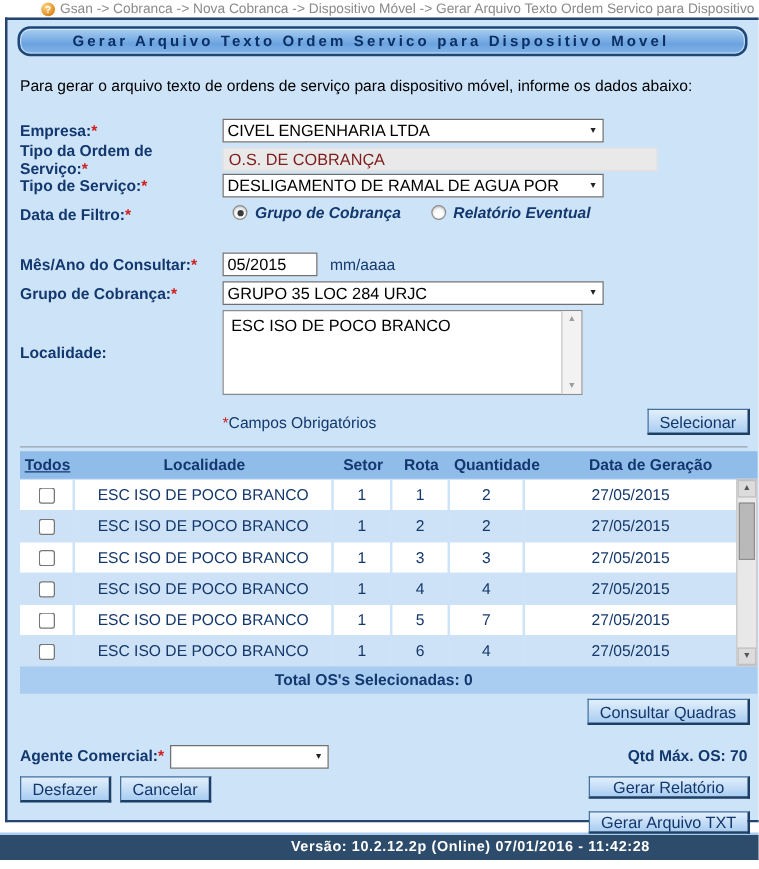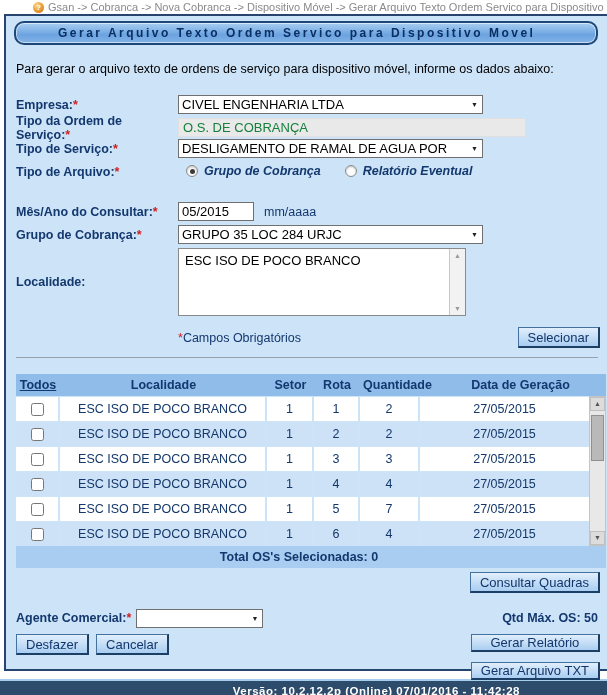--- a/index.html
+++ b/index.html
@@ -32,21 +32,21 @@
 
   .selwrap { position: relative; display: inline-block; }
   select.sel { appearance: none; -webkit-appearance: none; height: 19px; font-size: 13px; color: #000;
     background: #fff; border: 1px solid #707070; border-radius: 0; padding: 0 18px 0 3px; width: 100%;
     font-family: "Liberation Sans", sans-serif; }
   .selarrow { position: absolute; right: 5px; top: 6px; font-size: 7px; color: #222; pointer-events: none; }
   .w305 { width: 305px; }
   .w127 { width: 127px; }
 
   .roinput { width: 348px; height: 19px; background: #e9e9e9; border: 1px solid #e0e0e0;
-    display: flex; align-items: center; padding-left: 4px; font-size: 13px; color: #15803d; }
+    display: flex; align-items: center; padding-left: 4px; font-size: 13px; color: #7f1d1d; }
 
   .txt { height: 19px; width: 76px; border: 1px solid #707070; font-size: 13px; padding: 0 3px;
     font-family: "Liberation Sans", sans-serif; color: #000; background: #fff; }
   .hint { margin-left: 10px; font-size: 12.5px; color: #13386e; }
 
   .radio-opt { display: inline-flex; align-items: center; margin-right: 16px; margin-left: 8px; font-style: italic; }
   .rdo { width: 12px; height: 12px; border: 1px solid #8a8a8a; border-radius: 50%; background: #fdfdfd;
     position: relative; margin-right: 6px; box-shadow: inset 0 1px 2px rgba(0,0,0,.25); flex: none; }
   .rdo.on::after { content: ""; position: absolute; left: 3px; top: 3px; width: 5px; height: 5px;
     background: #3a3a3a; border-radius: 50%; }
@@ -62,21 +62,21 @@
   .note-text { font-size: 12.5px; color: #13386e; }
 
   .btn { font-family: "Liberation Sans", sans-serif; font-size: 13px; color: #12366b;
     background: linear-gradient(180deg, #e2effc, #a9cdf1); border: 1px solid #44729f;
     border-right: 2px solid #1c3f66; border-bottom: 2px solid #1c3f66;
     height: 21px; padding: 0 9px; cursor: pointer; }
 
   hr.sep { border: 0; border-top: 1px solid #97a1ab; margin: 9px 9px 0 10px; }
 
   
-  .os-table { margin: 16px 0 0 10px; width: 590px; }
+  .os-table { margin: 3px 0 0 10px; width: 590px; }
   .thead { display: flex; align-items: center; height: 22px; background: #90bce9; }
   .hc { text-align: center; font-size: 12.5px; font-weight: bold; color: #13386e; }
   .h-todos { width: 44px; text-decoration: underline; cursor: pointer; }
   .h-loc { width: 207px; } .h-setor { width: 47px; } .h-rota { width: 46px; }
   .h-qtd { width: 75px; } .h-data { flex: 1; }
   .tbody { display: flex; height: 150px; }
   .rows { width: 573px; }
   .trow { display: flex; height: 24px; margin-top: 1px; gap: 2px; }
   .td { background: #fff; display: flex; align-items: center; justify-content: center;
     font-size: 12.5px; color: #14386b; flex: none; }
@@ -136,21 +136,21 @@
 
   <div class="frow" style="margin-top:2px;">
     <span class="flabel"><span>Tipo de Serviço:</span><span class="req">*</span></span>
     <span class="selwrap w305">
       <select class="sel"><option>DESLIGAMENTO DE RAMAL DE AGUA POR</option></select>
       <span class="selarrow">▼</span>
     </span>
   </div>
 
   <div class="frow" style="margin-top:6px;height:15px;">
-    <span class="flabel"><span>Tipo de Arquivo:</span><span class="req">*</span></span>
+    <span class="flabel"><span>Data de Filtro:</span><span class="req">*</span></span>
     <span><span class="radio-opt">
           <span class="rdo on"></span>
           <span class="rlabel">Grupo de Cobrança</span>
         </span><span class="radio-opt">
           <span class="rdo "></span>
           <span class="rlabel">Relatório Eventual</span>
         </span></span>
   </div>
 
   <div class="frow" style="margin-top:23px;">
@@ -272,21 +272,21 @@
   <div class="consultar-row">
     <button class="btn">Consultar Quadras</button>
   </div>
 
   <div class="agente-row">
     <span class="agente-label"><span>Agente Comercial:</span><span class="req">*</span></span>
     <span class="selwrap w127">
       <select class="sel"><option></option></select>
       <span class="selarrow">▼</span>
     </span>
-    <span class="qtd-max">Qtd Máx. OS: 50</span>
+    <span class="qtd-max">Qtd Máx. OS: 70</span>
   </div>
 
   <div class="actions-row">
     <button class="btn">Desfazer</button>
     <button class="btn">Cancelar</button>
     <span class="right-actions">
       <button class="btn">Gerar Relatório</button>
       <button class="btn">Gerar Arquivo TXT</button>
     </span>
   </div>

